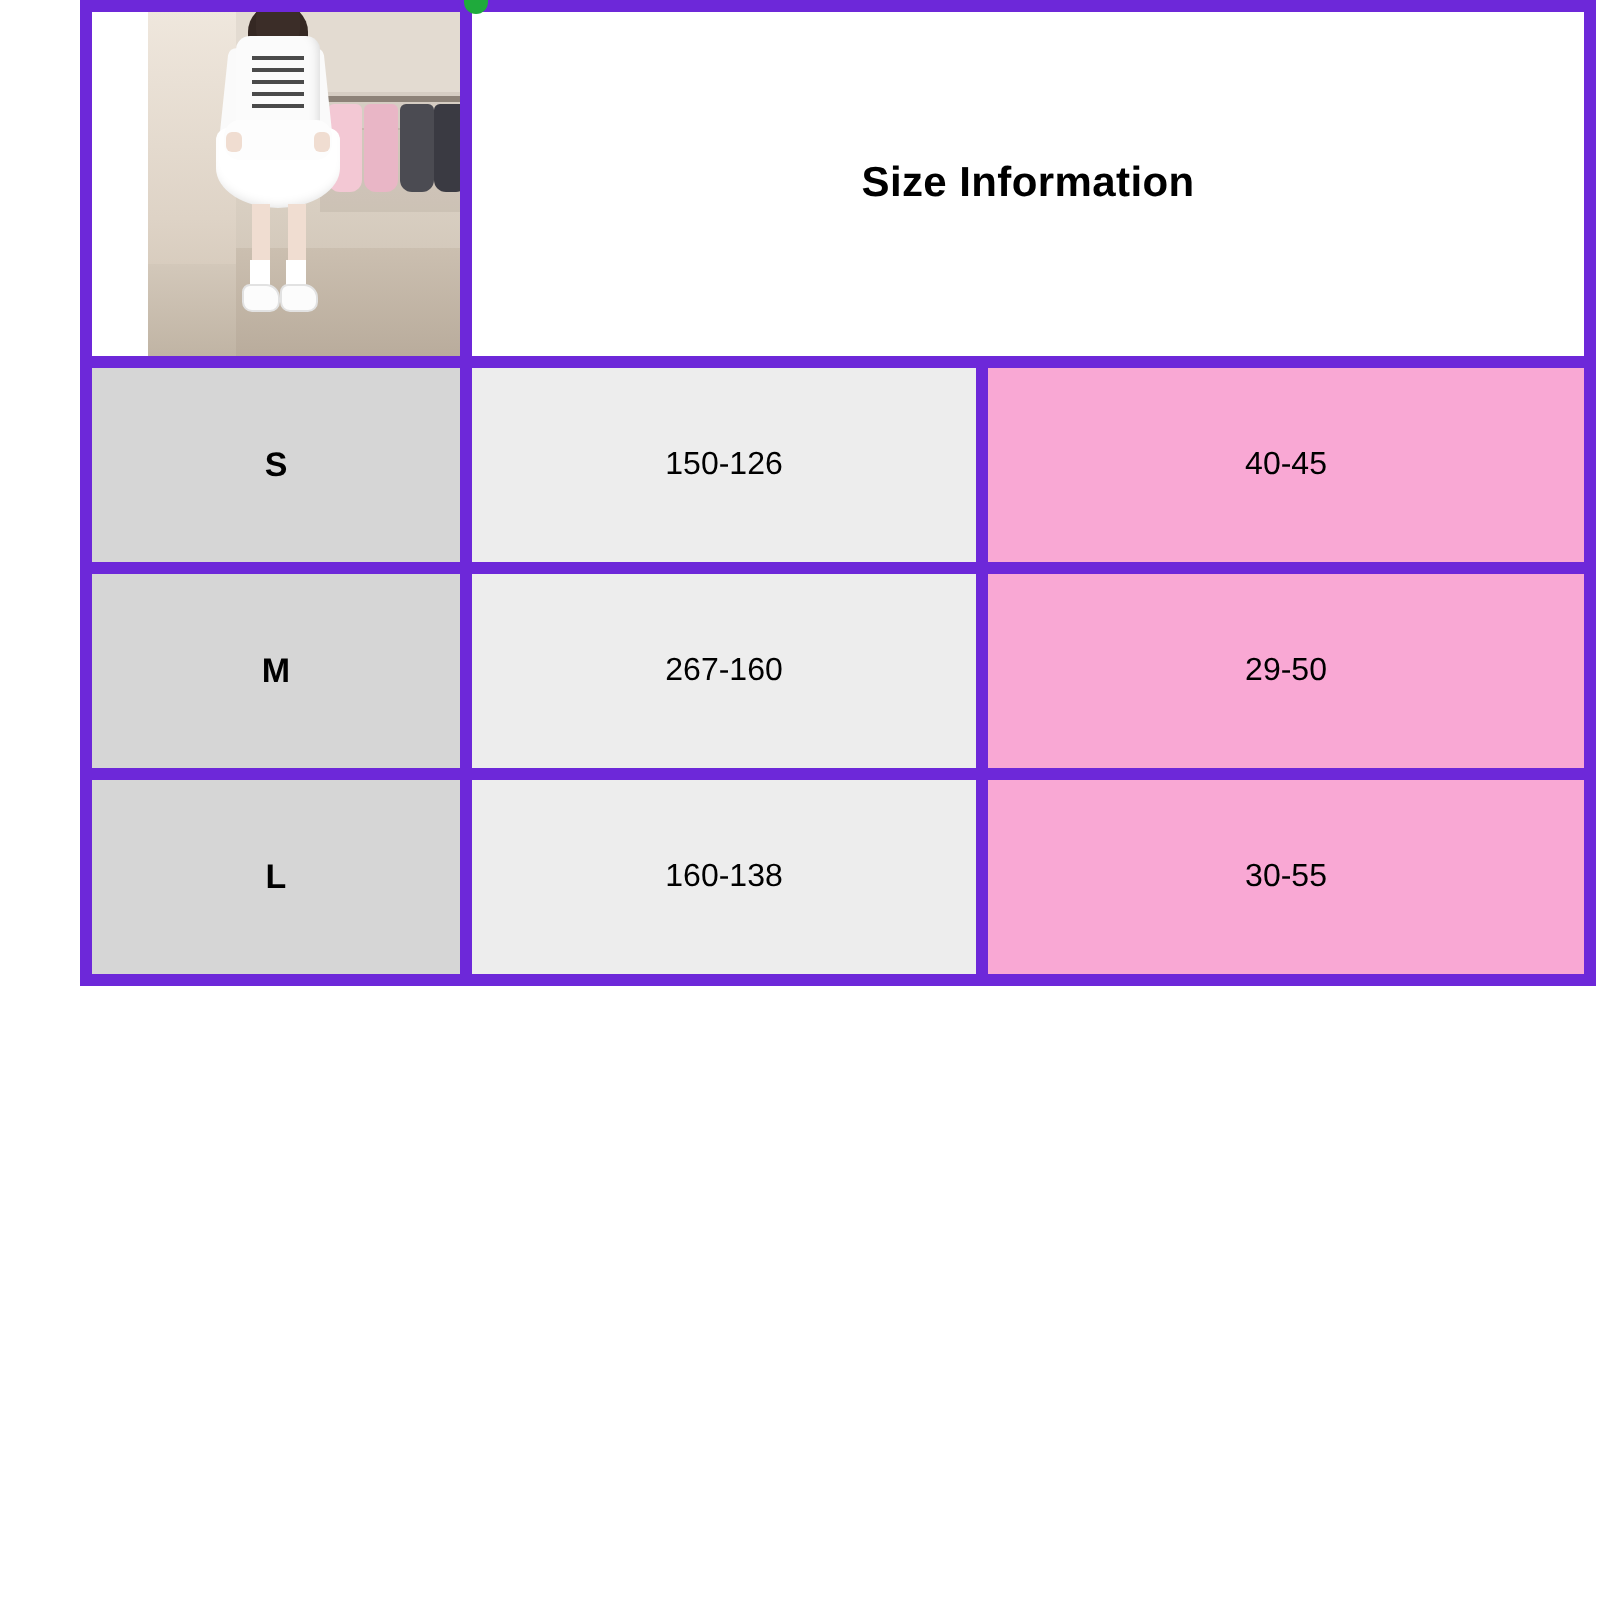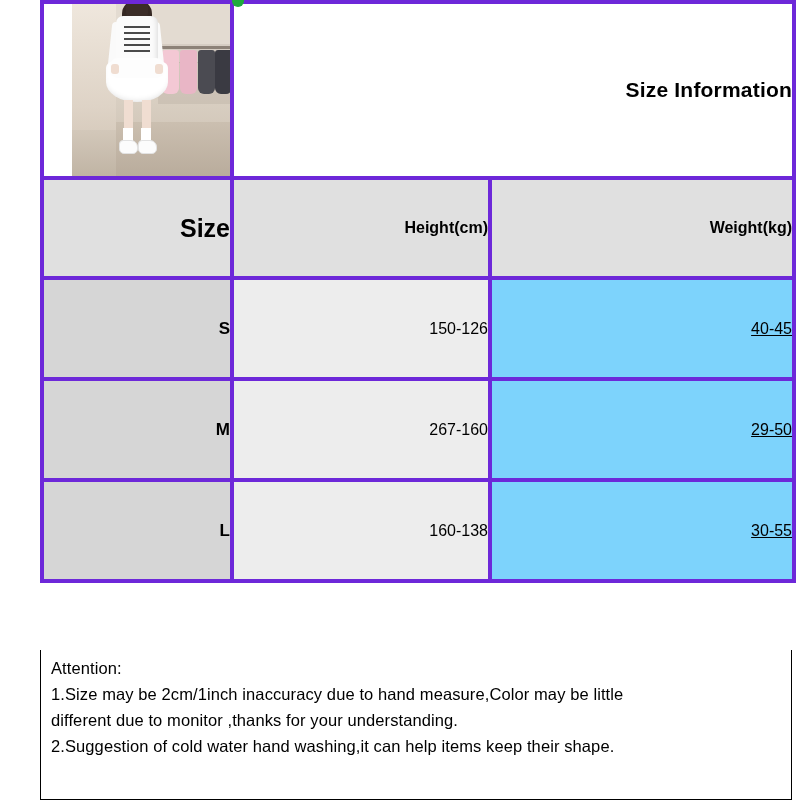--- a/index.html
+++ b/index.html
@@ -21,24 +21,24 @@
     box-sizing: border-box;
     background: #fff;
   }
   table.size-table {
     border-collapse: collapse;
     table-layout: fixed;
     width: 752px;
     margin: 0 0 0 40px;
   }
   table.size-table td {
-    border: 4px solid #6d28d9;
+    border: 6px solid #6d28d9;
     padding: 0;
     vertical-align: middle;
-    text-align: right;
+    text-align: center;
   }
   
   .col-size { width: 190px; }
   .col-height { width: 258px; }
   .col-weight { width: 304px; }
 
   
   .photo-cell {
     height: 172px;
     padding: 0;
@@ -77,22 +77,21 @@
   }
   .cell-size {
     background: #d6d6d6;
     font-weight: bold;
     font-size: 17px;
   }
   .cell-val {
     background: #ededed;
   }
   .cell-val.weight {
-    background: #7dd3fc;
-    text-decoration: underline;
+    background: #f9a8d4;
   }
 
   
   .attention {
     position: absolute;
     left: 40px;
     top: 650px;
     width: 752px;
     height: 150px;
     box-sizing: border-box;
@@ -269,25 +268,20 @@
             <div class="sock sock-r"></div>
             <div class="shoe shoe-l"></div>
             <div class="shoe shoe-r"></div>
           </div>
         </td>
         <td class="title-cell" colspan="2">
           <span class="title-text">Size Information</span>
         </td>
       </tr>
 
-      <tr>
-        <td class="hdr hdr-size">Size</td>
-        <td class="hdr hdr-col">Height(cm)</td>
-        <td class="hdr hdr-col">Weight(kg)</td>
-      </tr>
 
       <tr>
         <td class="row-cell cell-size">S</td>
         <td class="row-cell cell-val">150-126</td>
         <td class="row-cell cell-val weight">40-45</td>
       </tr>
 
       <tr>
         <td class="row-cell cell-size">M</td>
         <td class="row-cell cell-val">267-160</td>
@@ -296,20 +290,14 @@
 
       <tr>
         <td class="row-cell cell-size">L</td>
         <td class="row-cell cell-val">160-138</td>
         <td class="row-cell cell-val weight">30-55</td>
       </tr>
 
     </tbody>
   </table>
 
-  <div class="attention">
-    <p>Attention:</p>
-    <p>1.Size may be 2cm/1inch inaccuracy due to hand measure,Color may be little</p>
-    <p>different due to monitor ,thanks for your understanding.</p>
-    <p>2.Suggestion of cold water hand washing,it can help items keep their shape.</p>
-  </div>
 
 </div>
 
 </body></html>

